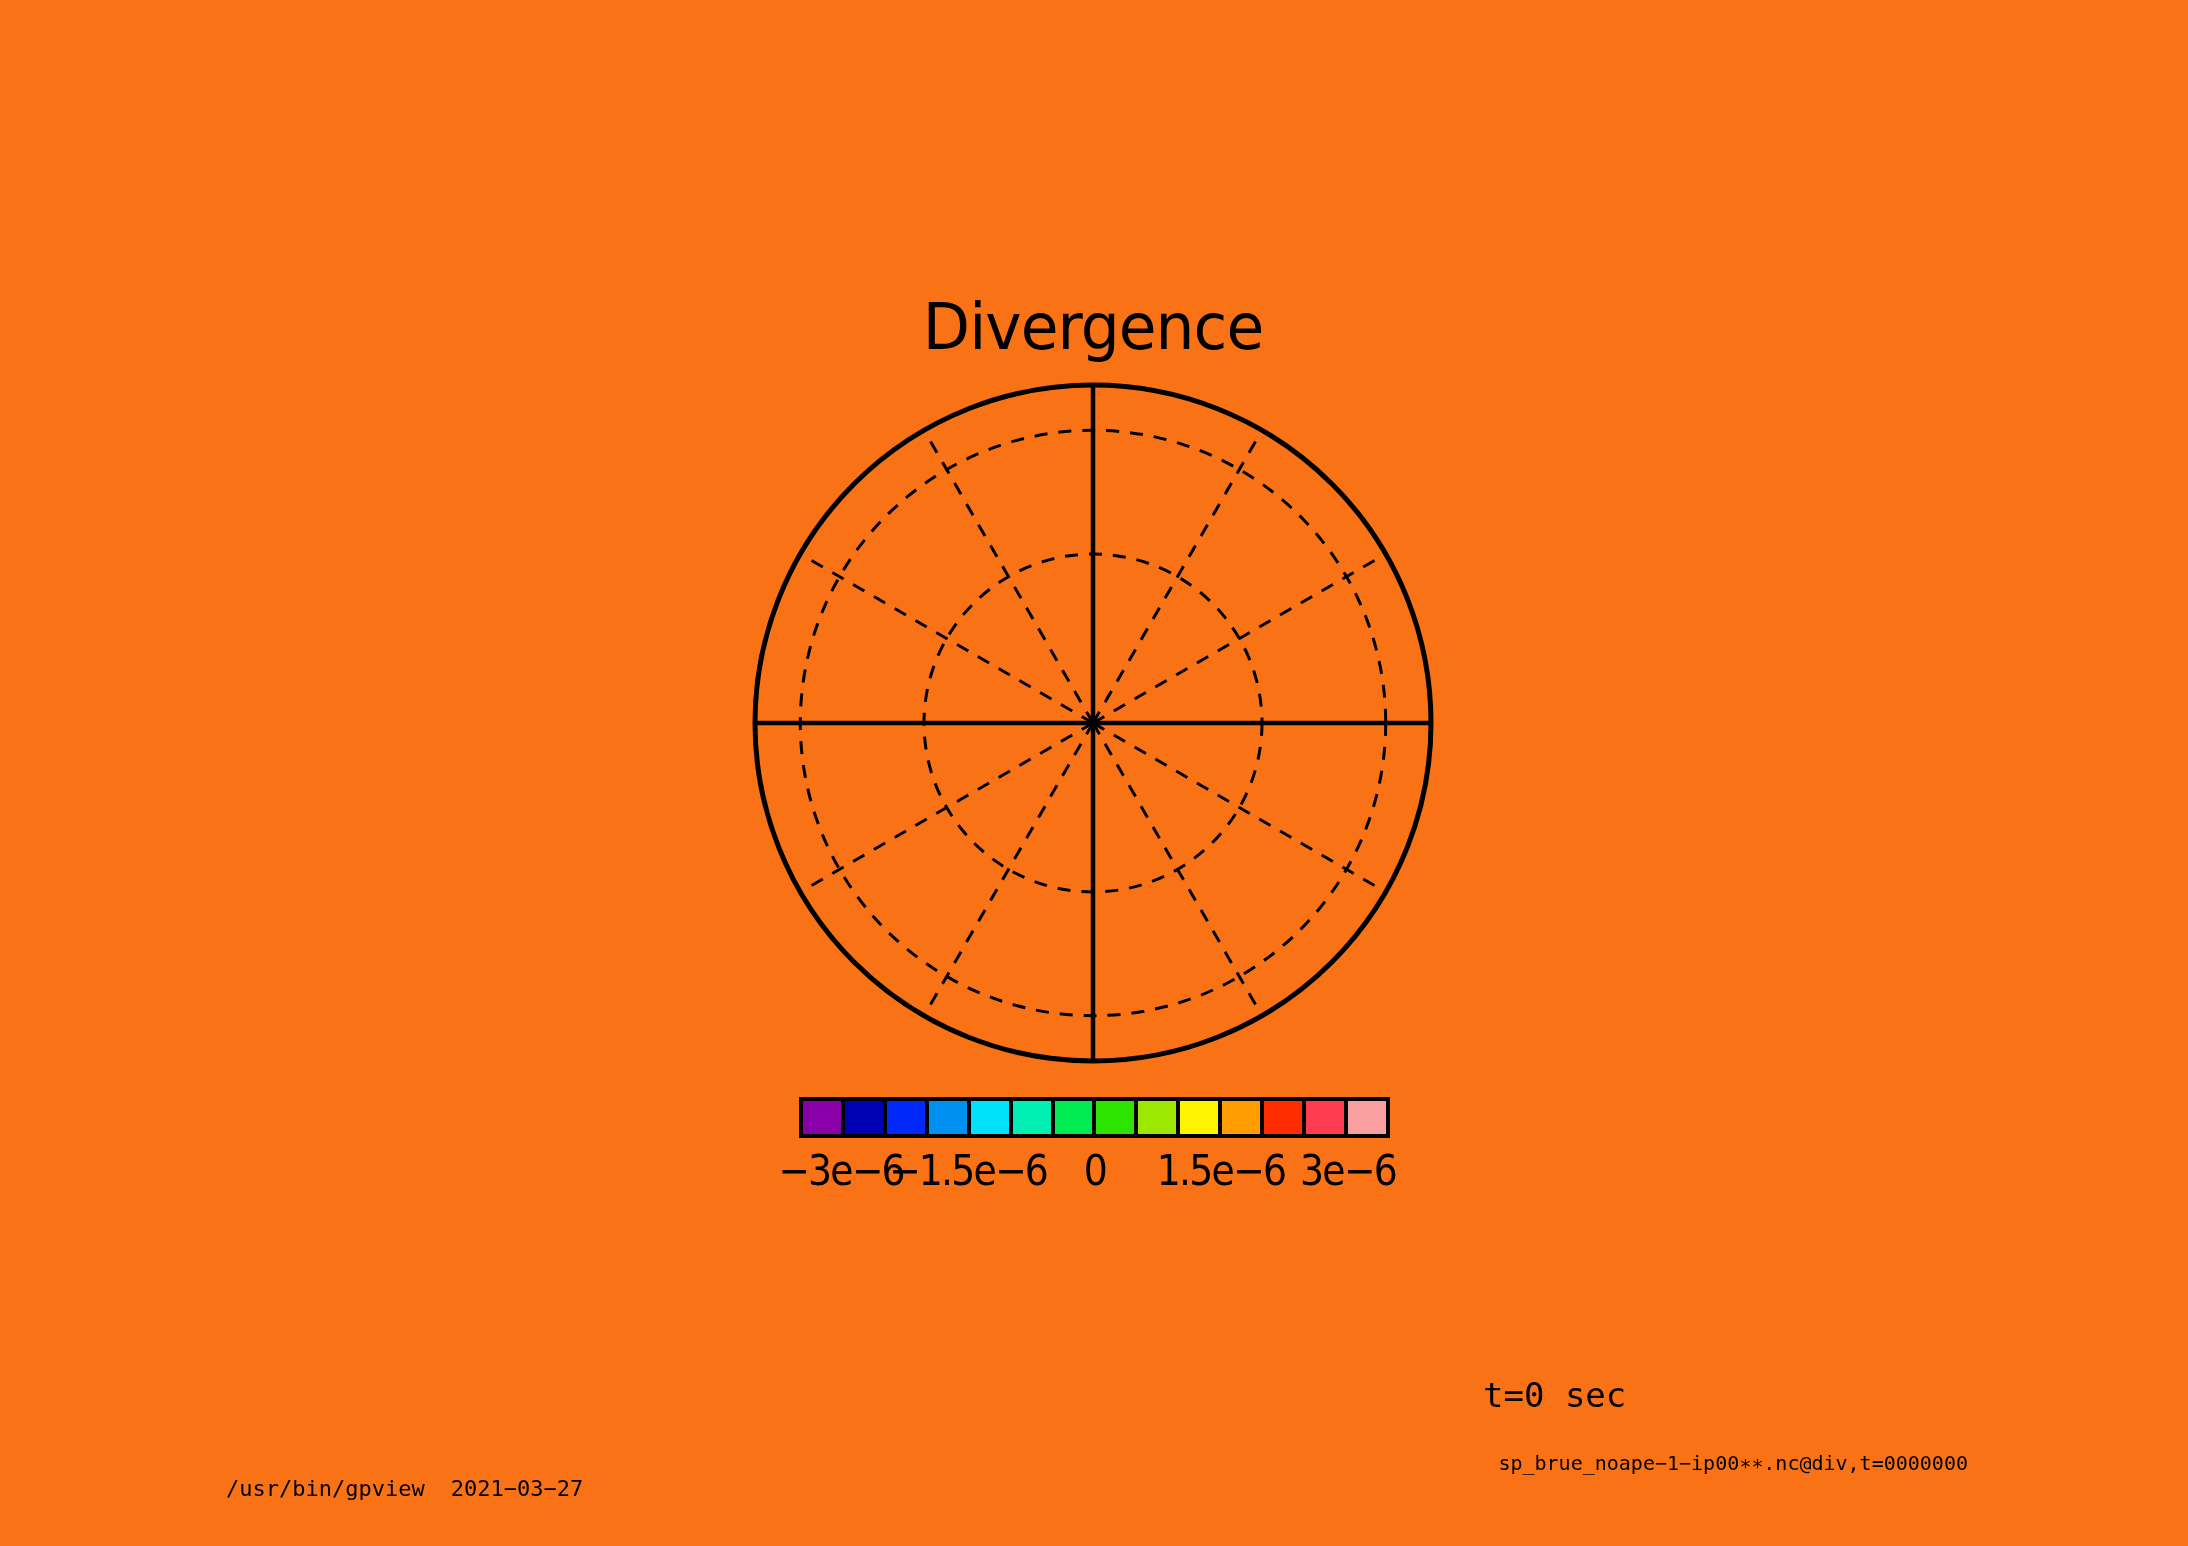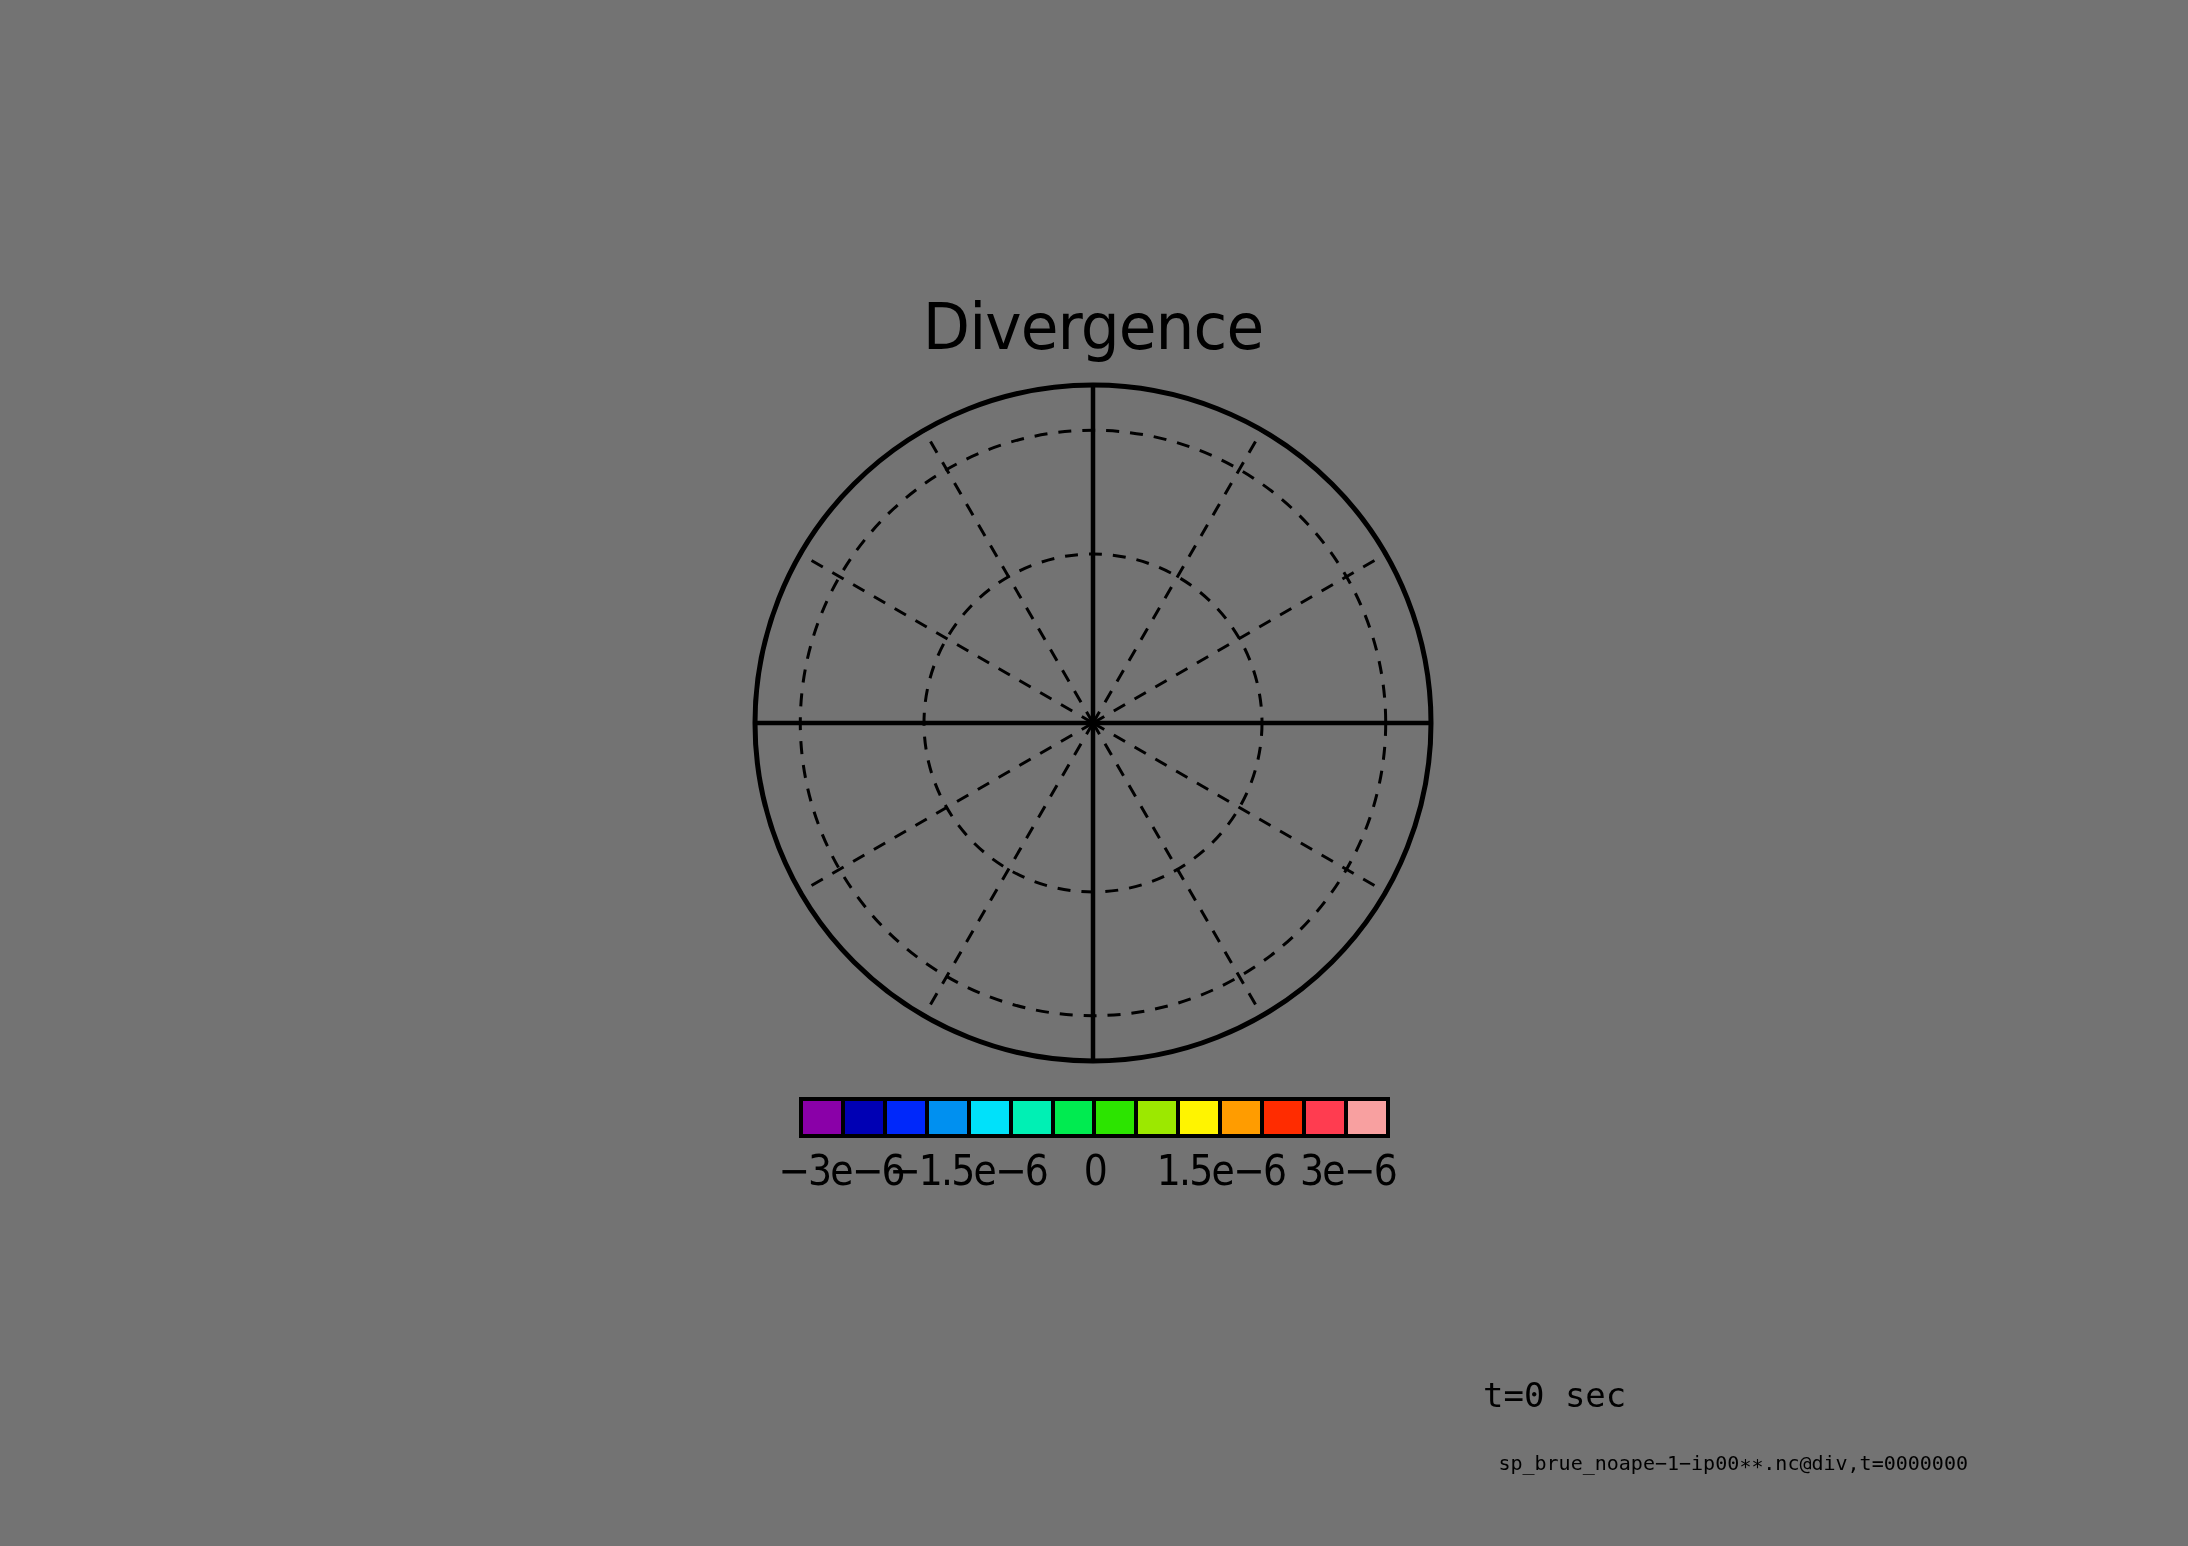--- a/index.html
+++ b/index.html
@@ -1,20 +1,20 @@
 <!DOCTYPE html>
 <html><head>
 <meta charset="utf-8">
 <style>
   html,body{margin:0;padding:0;background:#ffffff;}
   body{
     width:2188px;height:1546px;position:relative;overflow:hidden;
     font-family:"DejaVu Sans",sans-serif;color:#000;
   }
-  #stage{position:absolute;inset:0;background:#737373;}
+  #stage{position:absolute;inset:0;background:#f97316;}
 
   #plot-title{
     position:absolute;left:1093px;top:290px;transform:translateX(-50%) scaleX(.96);
     font-size:64px;font-weight:400;letter-spacing:-1px;white-space:nowrap;
   }
 
   #polar-svg{position:absolute;left:0;top:0;}
 
   #colorbar{
     position:absolute;left:799px;top:1097px;width:591px;height:41px;
@@ -85,15 +85,18 @@
   <div id="colorbar-ticks">
       <div class="cb-tick" style="left: 841.214px;">−3e−6</div>
       <div class="cb-tick" style="left: 967.857px;">−1.5e−6</div>
       <div class="cb-tick" style="left: 1094.5px;">0</div>
       <div class="cb-tick" style="left: 1221.14px;">1.5e−6</div>
       <div class="cb-tick" style="left: 1347.79px;">3e−6</div>
     </div>
 
   <div id="time-label">t=0 sec</div>
 
+  <div id="footer-left" class="footer-text">
+    <span>/usr/bin/gpview</span><span class="sep"></span><span>2021−03−27</span>
+  </div>
   <div id="footer-right" class="footer-text">sp_brue_noape−1−ip00∗∗.nc@div,t=0000000</div>
 
 </div>
 
 </body></html>

